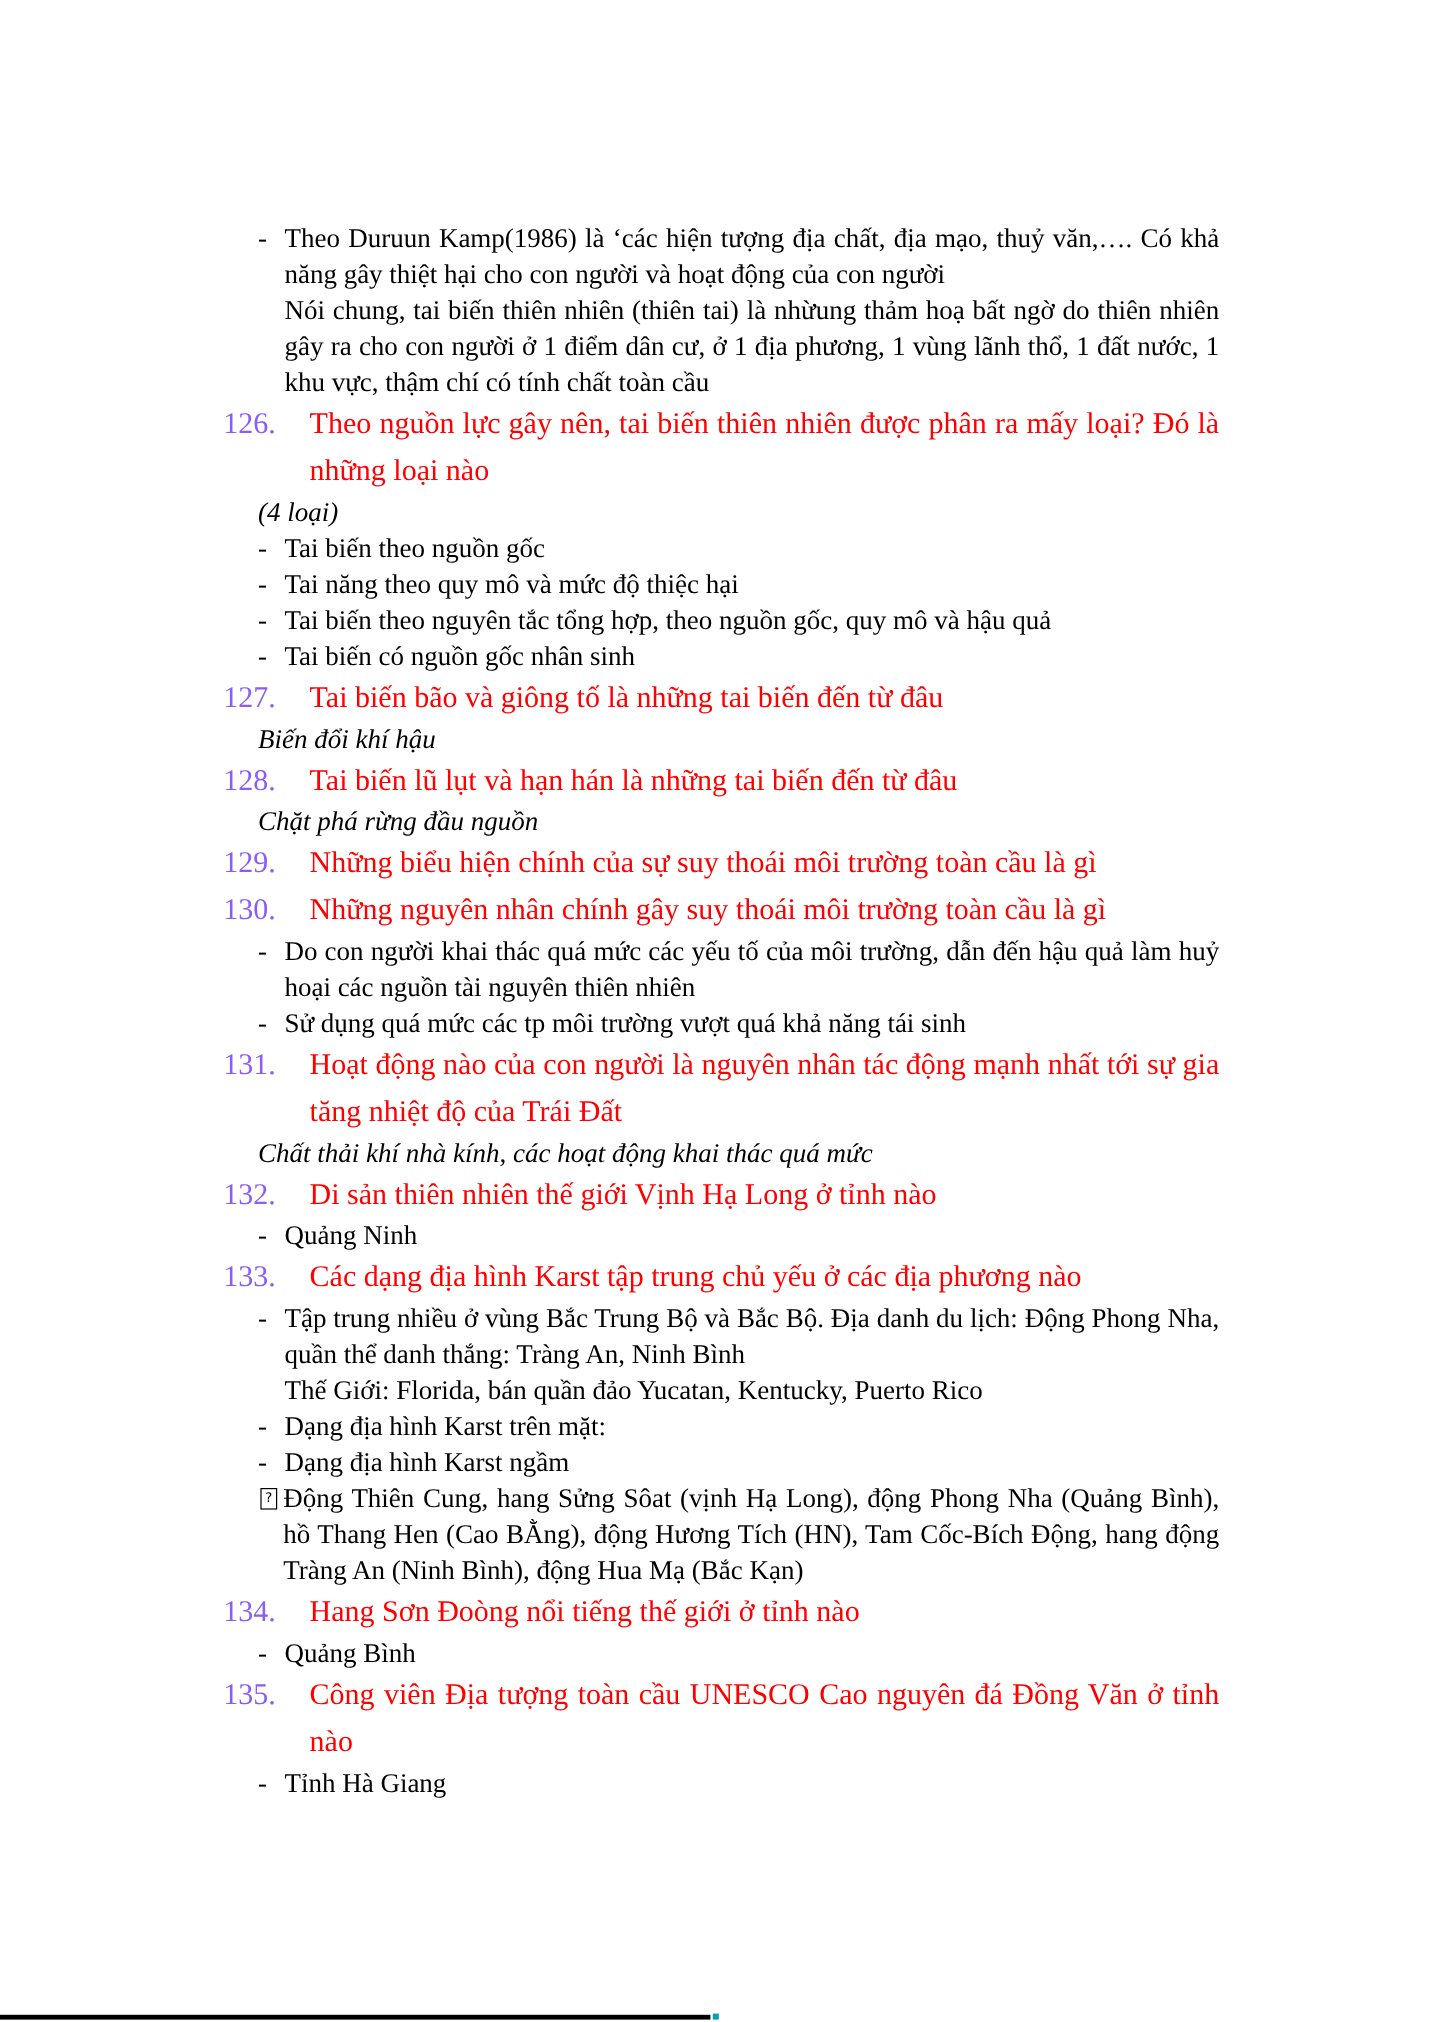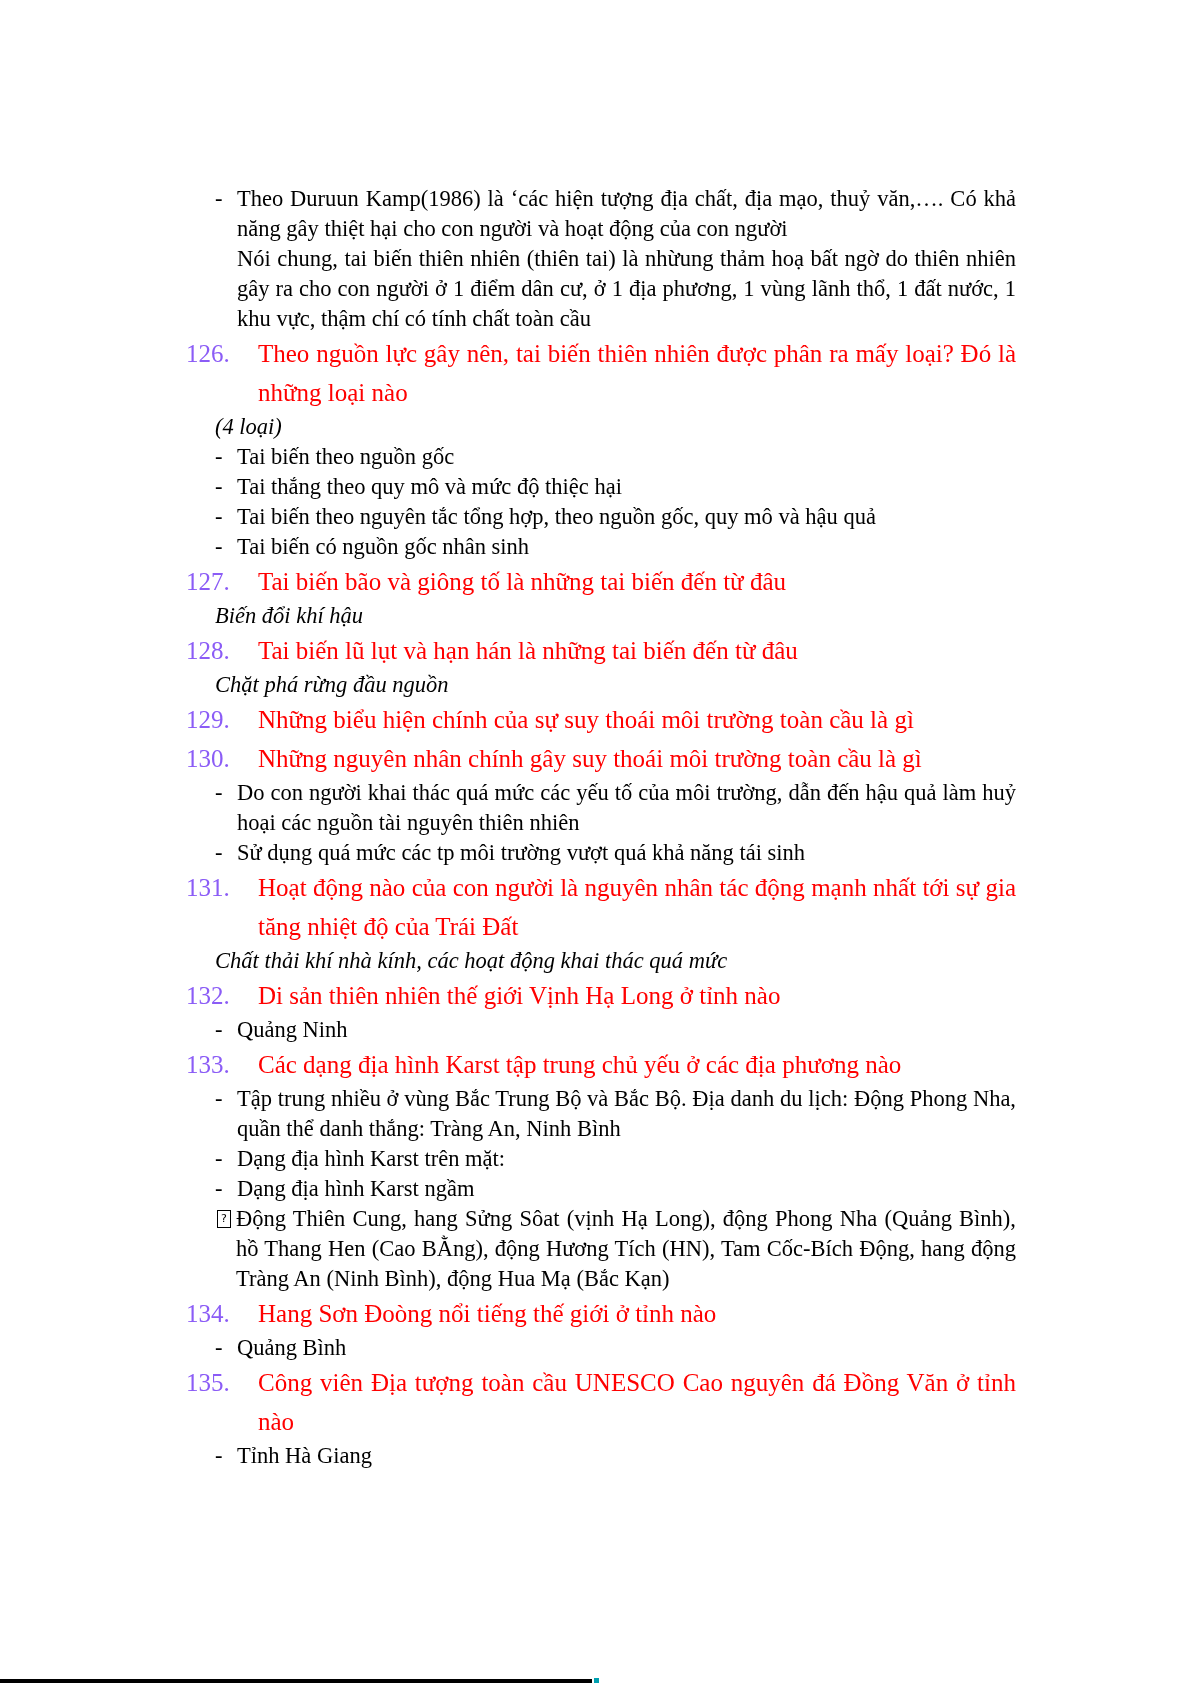--- a/index.html
+++ b/index.html
@@ -101,21 +101,21 @@
     </div>
     <div class="row plain">
       <span class="body-text">(4 loại)</span>
     </div>
     <div class="row dash">
       <span class="marker-dash">-</span>
       <span class="body-text">Tai biến theo nguồn gốc</span>
     </div>
     <div class="row dash">
       <span class="marker-dash">-</span>
-      <span class="body-text">Tai thắng theo quy mô và mức độ thiệc hại</span>
+      <span class="body-text">Tai năng theo quy mô và mức độ thiệc hại</span>
     </div>
     <div class="row dash">
       <span class="marker-dash">-</span>
       <span class="body-text">Tai biến theo nguyên tắc tổng hợp, theo nguồn gốc, quy mô và hậu quả</span>
     </div>
     <div class="row dash">
       <span class="marker-dash">-</span>
       <span class="body-text">Tai biến có nguồn gốc nhân sinh</span>
     </div>
     <div class="row question">
@@ -163,20 +163,23 @@
       <span class="marker-dash">-</span>
       <span class="body-text">Quảng Ninh</span>
     </div>
     <div class="row question">
       <span class="q-num">133.</span>
       <span class="q-text">Các dạng địa hình Karst tập trung chủ yếu ở các địa phương nào</span>
     </div>
     <div class="row dash">
       <span class="marker-dash">-</span>
       <span class="body-text">Tập trung nhiều ở vùng Bắc Trung Bộ và Bắc Bộ. Địa danh du lịch: Động Phong Nha, quần thể danh thắng: Tràng An, Ninh Bình</span>
+    </div>
+    <div class="row plain-indent">
+      <span class="body-text">Thế Giới: Florida, bán quần đảo Yucatan, Kentucky, Puerto Rico</span>
     </div>
     <div class="row dash">
       <span class="marker-dash">-</span>
       <span class="body-text">Dạng địa hình Karst trên mặt:</span>
     </div>
     <div class="row dash">
       <span class="marker-dash">-</span>
       <span class="body-text">Dạng địa hình Karst ngầm</span>
     </div>
     <div class="row tofu">

